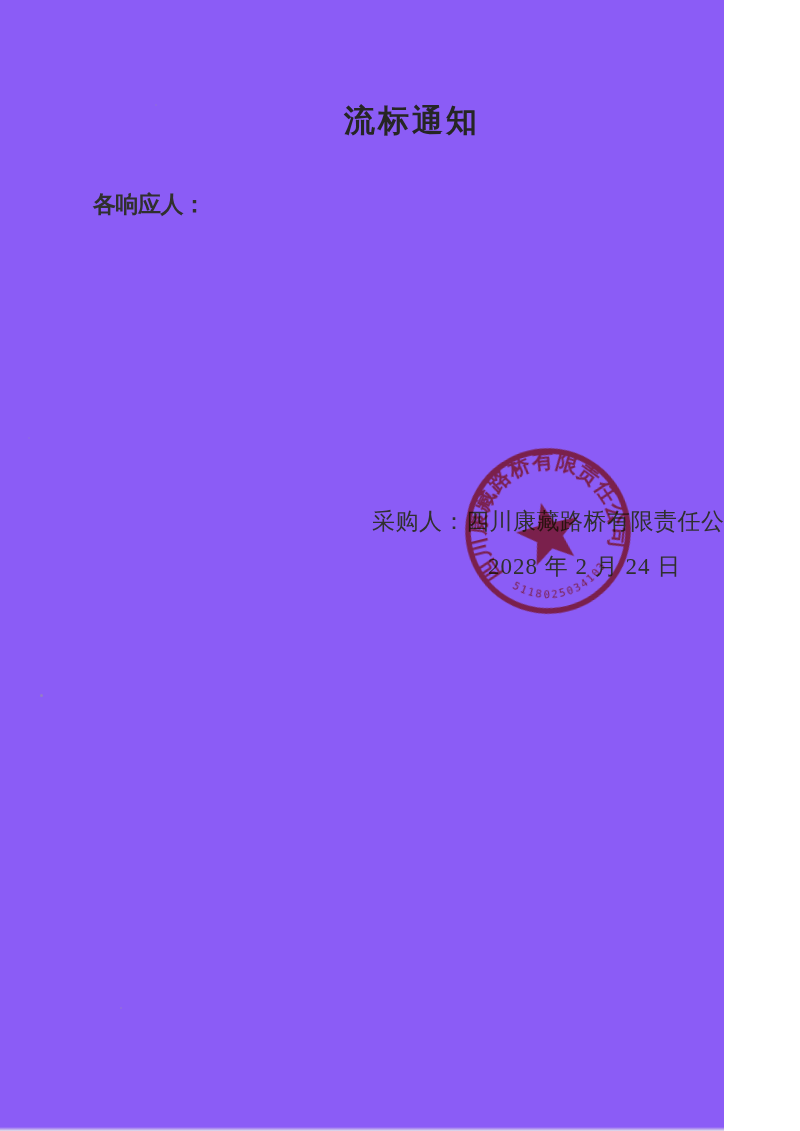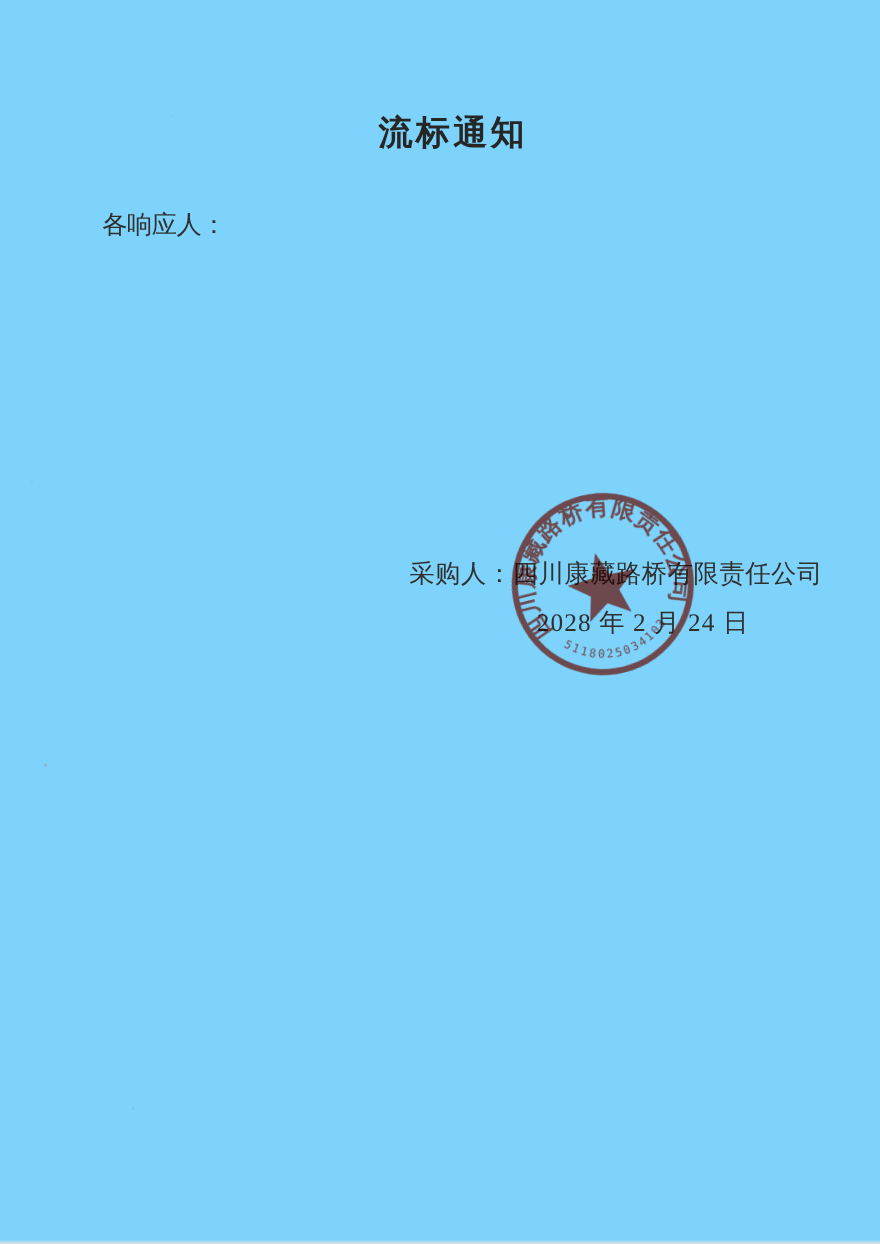--- a/index.html
+++ b/index.html
@@ -2,24 +2,24 @@
 <html><head>
 <meta charset="utf-8">
 <style>
   html, body {
     margin: 0;
     padding: 0;
     background: #ffffff;
   }
   .paper {
     position: relative;
-    width: 800px;
+    width: 724px;
     height: 1131px;
     margin: 0;
-    background: #7dd3fc;
+    background: #8b5cf6;
     overflow: hidden;
     font-family: "Liberation Serif", "DejaVu Serif", serif;
     color: #30302e;
   }
   
   .paper::after {
     content: "";
     position: absolute;
     left: 0; right: 0; bottom: 0;
     height: 4px;
@@ -45,21 +45,21 @@
     top: 184px;
     left: 93px;
     width: 628px;
     font-size: 23px;
     line-height: 41px;
     letter-spacing: -0.5px;
     text-align: justify;
     text-justify: inter-character;
   }
   .body-block p { margin: 0; }
-  .salutation { text-indent: 0; }
+  .salutation { text-indent: 0; font-weight: bold; }
   .body-paragraph { text-indent: 2em; }
 
   .sig-line {
     position: absolute;
     top: 506px;
     left: 372px;
     margin: 0;
     font-size: 23px;
     letter-spacing: 0.5px;
     white-space: nowrap;

